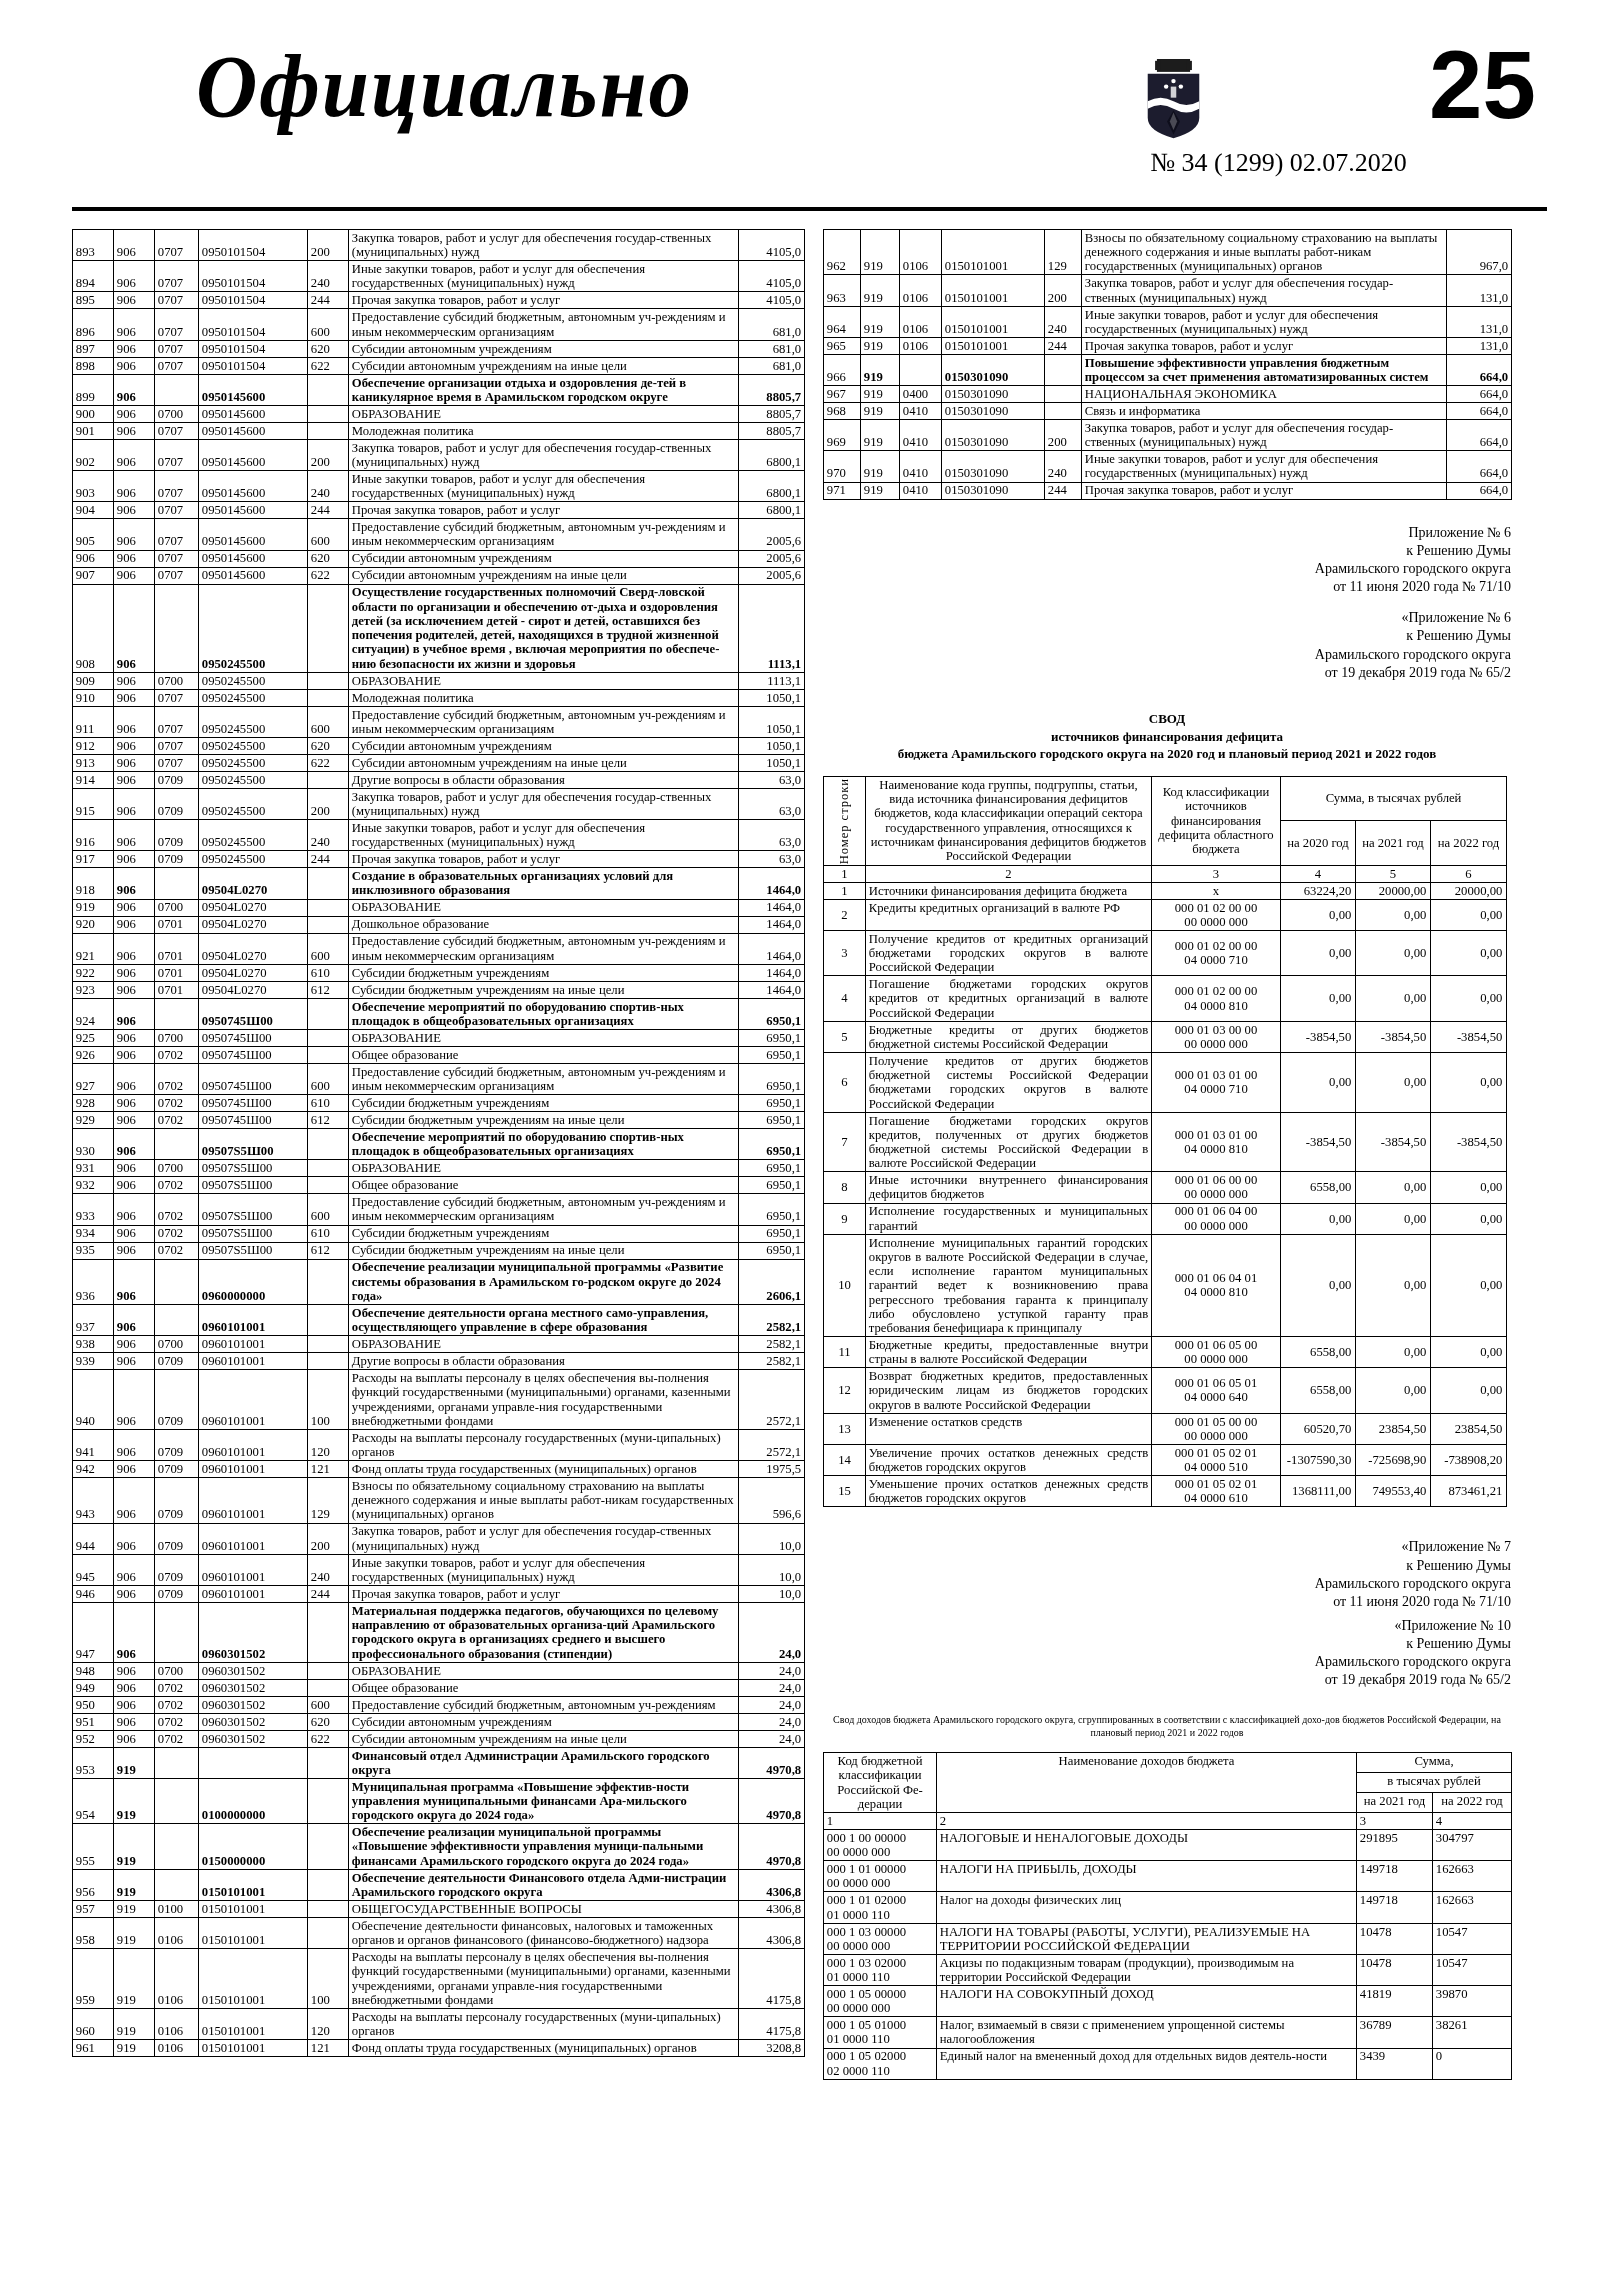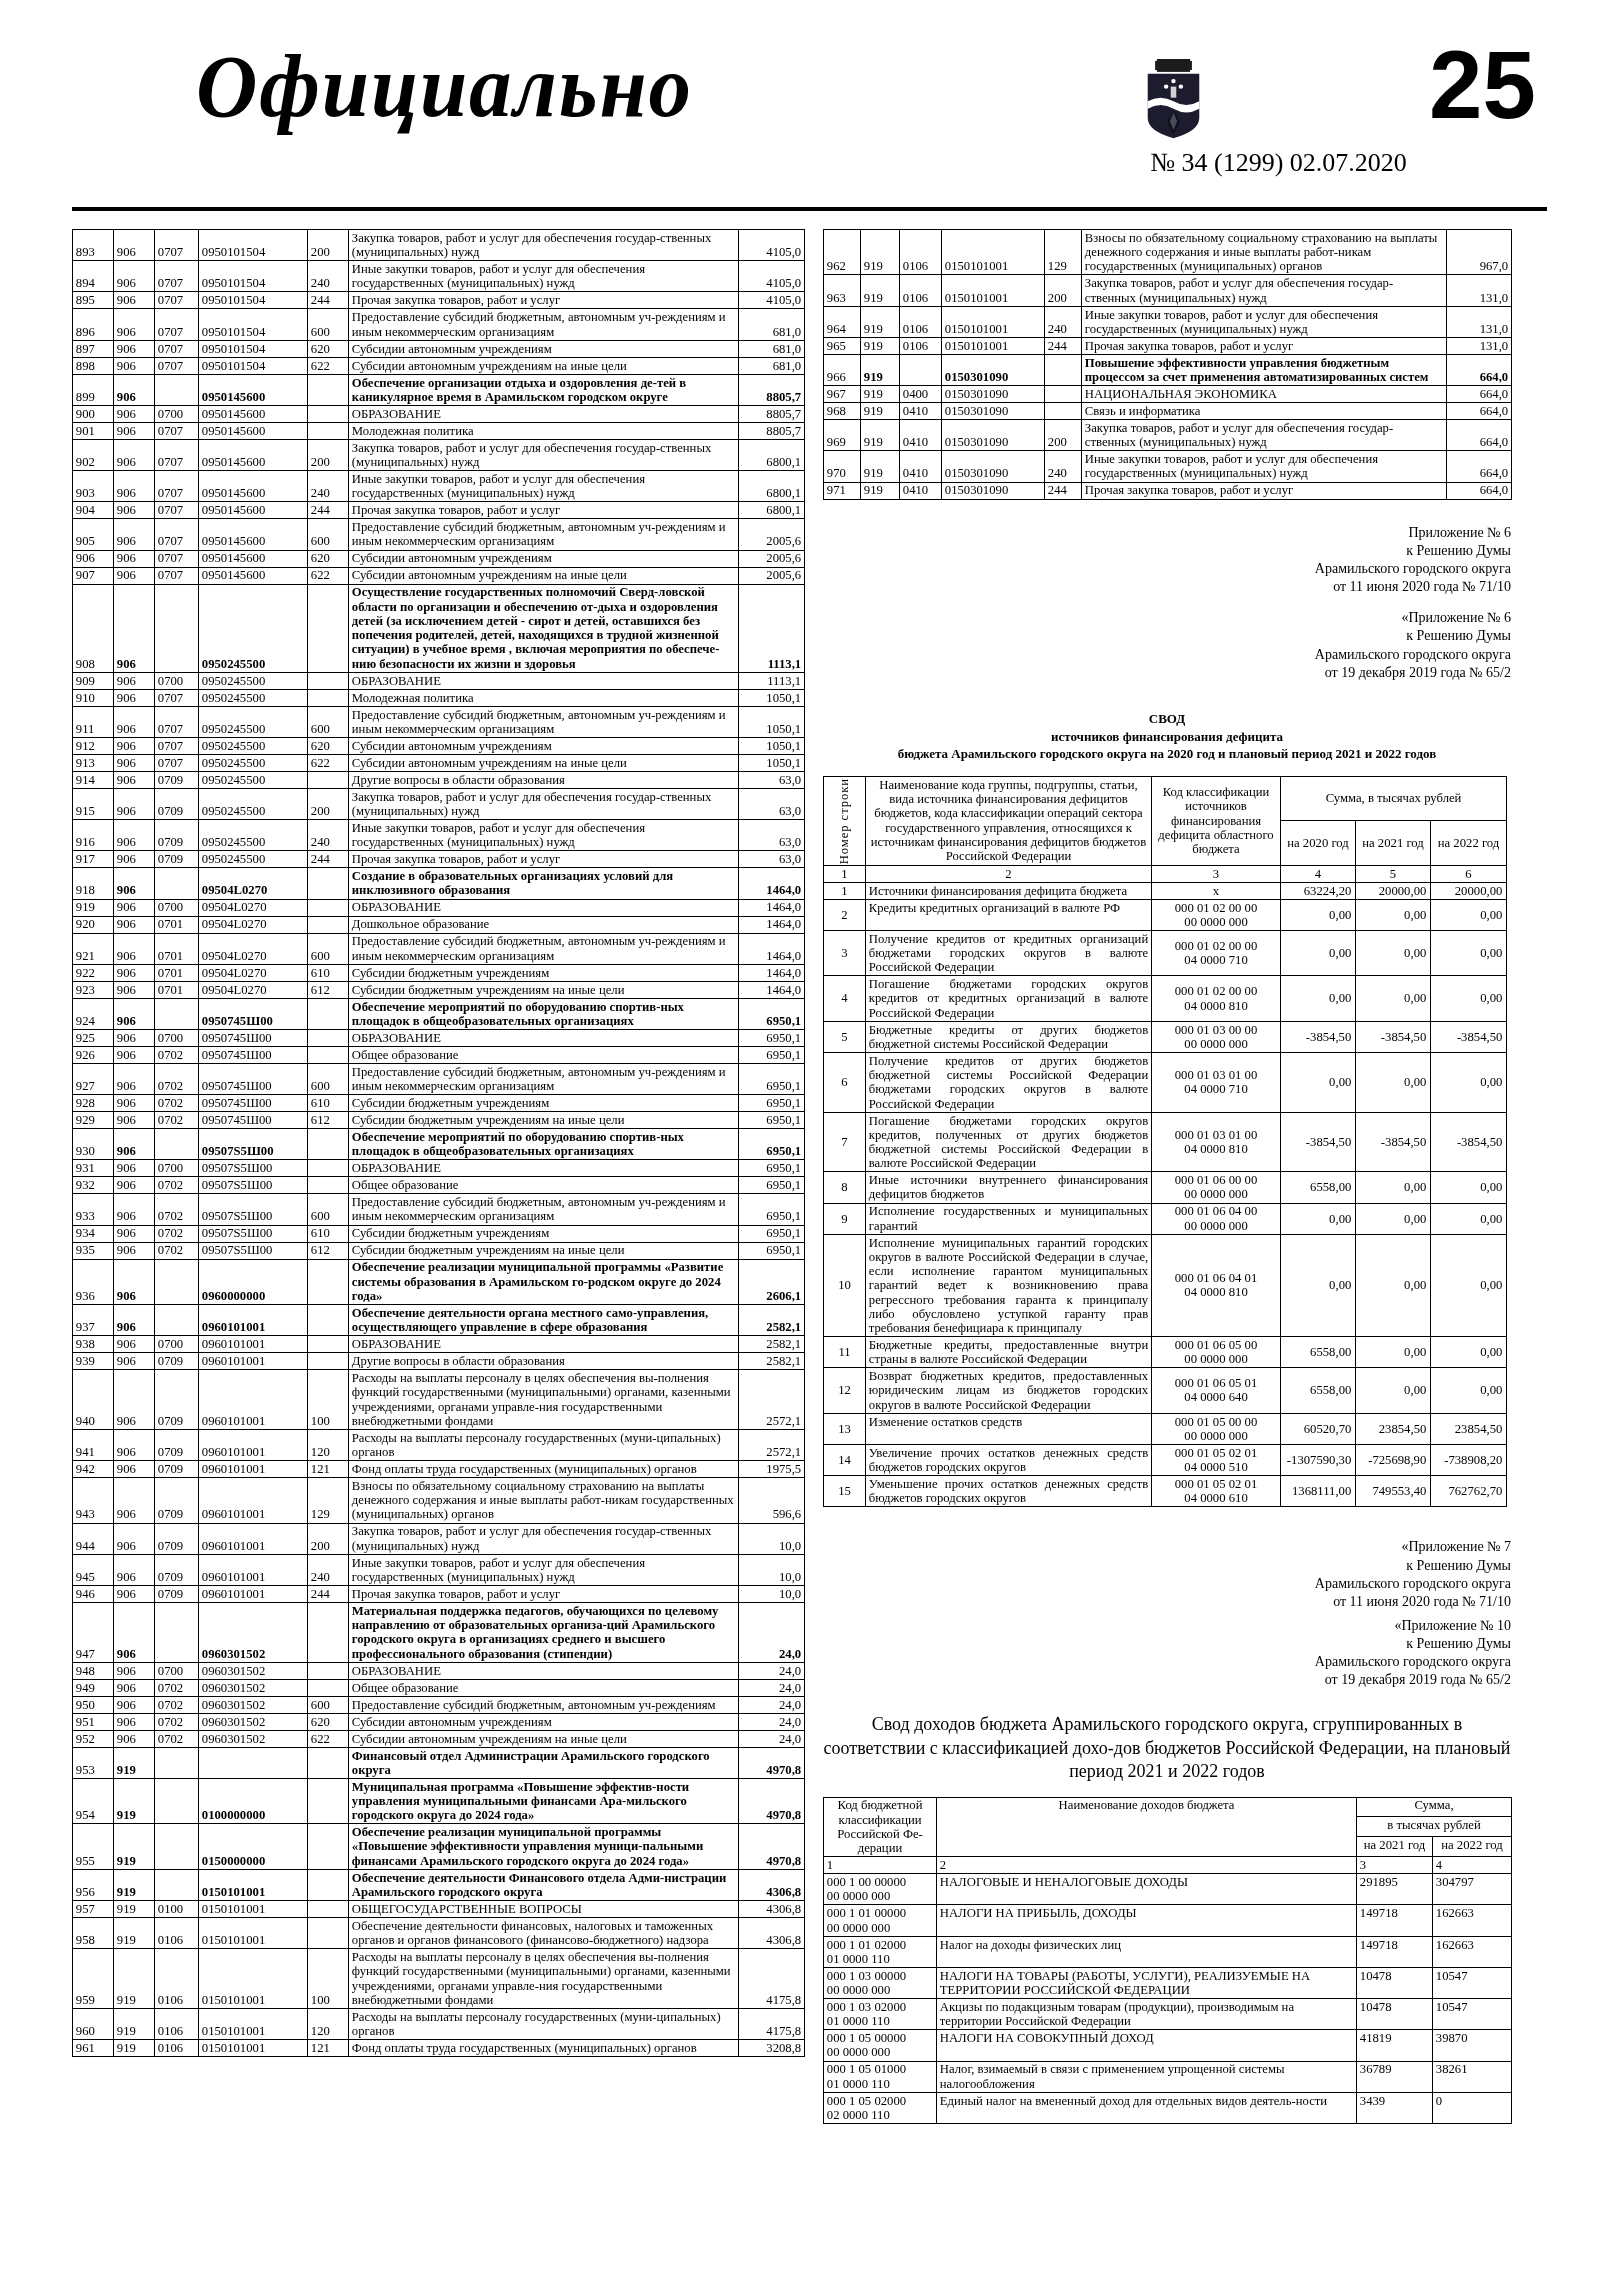--- a/index.html
+++ b/index.html
@@ -38,21 +38,21 @@
   .svod td.c-s0,.svod td.c-s1,.svod td.c-s2{text-align:right;padding-right:3.7px;}
   .svod th{font-weight:normal;}
   .vert{writing-mode:vertical-rl;transform:rotate(180deg);margin:0 auto;letter-spacing:0.9px;}
   
   .income td,.income th{vertical-align:top;}
   .income td.c-kbk{white-space:pre-line;}
   .income th{font-weight:normal;}
   
   .appendix{margin-top:24px;text-align:right;font-size:14px;line-height:1.3;white-space:pre-line;}
   .svod-title{margin-top:28px;text-align:center;font-weight:bold;font-size:13px;line-height:1.35;}
-  .intro{margin-top:24px;text-align:center;font-size:18px;line-height:1.3;margin-bottom:13px;}
+  .intro{margin-top:24px;text-align:center;font-size:10px;line-height:1.3;margin-bottom:13px;}
   .mt{margin-top:13px;}
 </style>
 </head>
 <body>
 
 <div class="page">
 
   <div class="ofic">Официально</div>
 
   <div class="brand">
@@ -990,21 +990,21 @@
             <td class="c-s1">-725698,90</td>
             <td class="c-s2">-738908,20</td>
           </tr>
           <tr>
             <td class="c-n">15</td>
             <td class="c-name">Уменьшение прочих остатков денежных средств бюджетов городских округов</td>
             <td class="c-code">000 01 05 02 01
 04 0000 610</td>
             <td class="c-s0">1368111,00</td>
             <td class="c-s1">749553,40</td>
-            <td class="c-s2">762762,70</td>
+            <td class="c-s2">873461,21</td>
           </tr>
         </tbody>
     </table>
 
     <div class="appendix" style="margin-top:31px">«Приложение № 7
 к Решению Думы
 Арамильского городского округа
 от 11 июня 2020 года № 71/10</div>
     <div class="appendix" style="margin-top:5.5px">«Приложение № 10
 к Решению Думы

